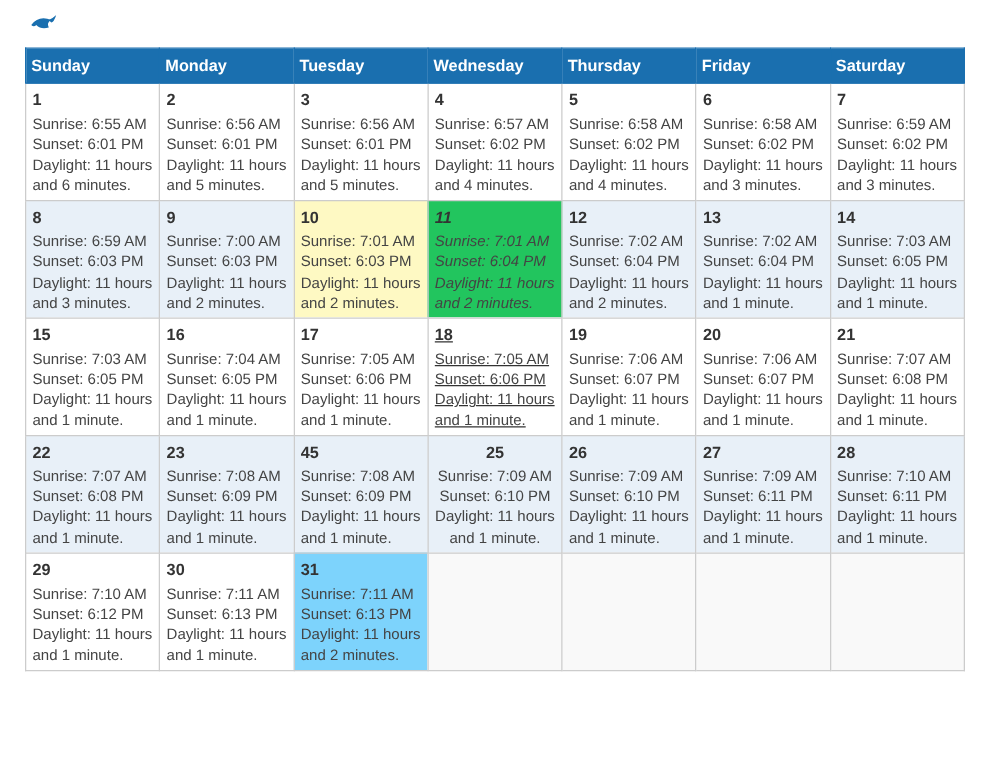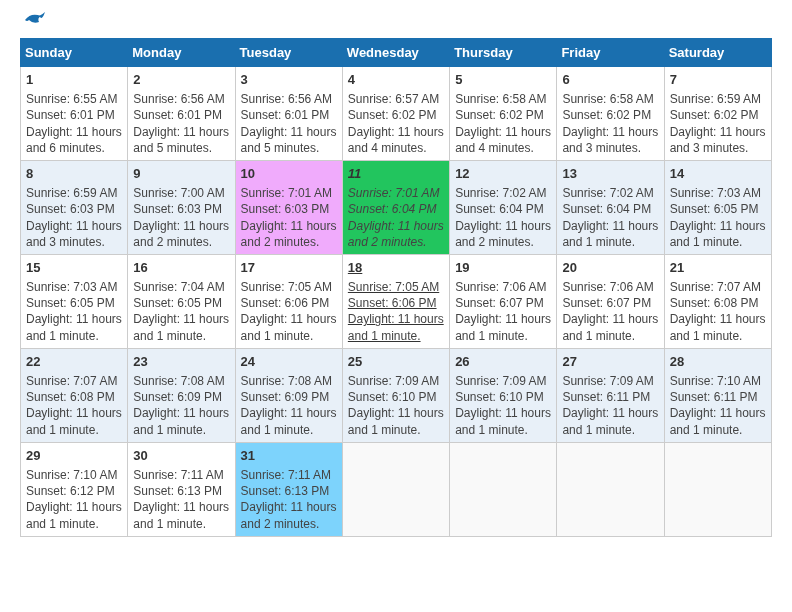--- a/index.html
+++ b/index.html
@@ -174,21 +174,21 @@
           <div class="day-info" style="white-space: pre-line;">Sunrise: 6:59 AM
 Sunset: 6:03 PM
 Daylight: 11 hours and 3 minutes.</div>
         </td>
         <td style="background: rgb(232, 240, 248);">
           <span class="day-num">9</span>
           <div class="day-info" style="white-space: pre-line;">Sunrise: 7:00 AM
 Sunset: 6:03 PM
 Daylight: 11 hours and 2 minutes.</div>
         </td>
-        <td style="background: #f0abfc;">
+        <td style="background: #fef9c3;">
           <span class="day-num">10</span>
           <div class="day-info" style="white-space: pre-line;">Sunrise: 7:01 AM
 Sunset: 6:03 PM
 Daylight: 11 hours and 2 minutes.</div>
         </td>
         <td style="background: #22c55e; font-style: italic;">
           <span class="day-num">11</span>
           <div class="day-info" style="white-space: pre-line;">Sunrise: 7:01 AM
 Sunset: 6:04 PM
 Daylight: 11 hours and 2 minutes.</div>
@@ -263,26 +263,26 @@
 Sunset: 6:08 PM
 Daylight: 11 hours and 1 minute.</div>
         </td>
         <td style="background: rgb(232, 240, 248);">
           <span class="day-num">23</span>
           <div class="day-info" style="white-space: pre-line;">Sunrise: 7:08 AM
 Sunset: 6:09 PM
 Daylight: 11 hours and 1 minute.</div>
         </td>
         <td style="background: rgb(232, 240, 248);">
-          <span class="day-num">24</span>
+          <span class="day-num">45</span>
           <div class="day-info" style="white-space: pre-line;">Sunrise: 7:08 AM
 Sunset: 6:09 PM
 Daylight: 11 hours and 1 minute.</div>
         </td>
-        <td style="background: rgb(232, 240, 248);">
+        <td style="background: rgb(232, 240, 248); text-align: center;">
           <span class="day-num">25</span>
           <div class="day-info" style="white-space: pre-line;">Sunrise: 7:09 AM
 Sunset: 6:10 PM
 Daylight: 11 hours and 1 minute.</div>
         </td>
         <td style="background: rgb(232, 240, 248);">
           <span class="day-num">26</span>
           <div class="day-info" style="white-space: pre-line;">Sunrise: 7:09 AM
 Sunset: 6:10 PM
 Daylight: 11 hours and 1 minute.</div>

